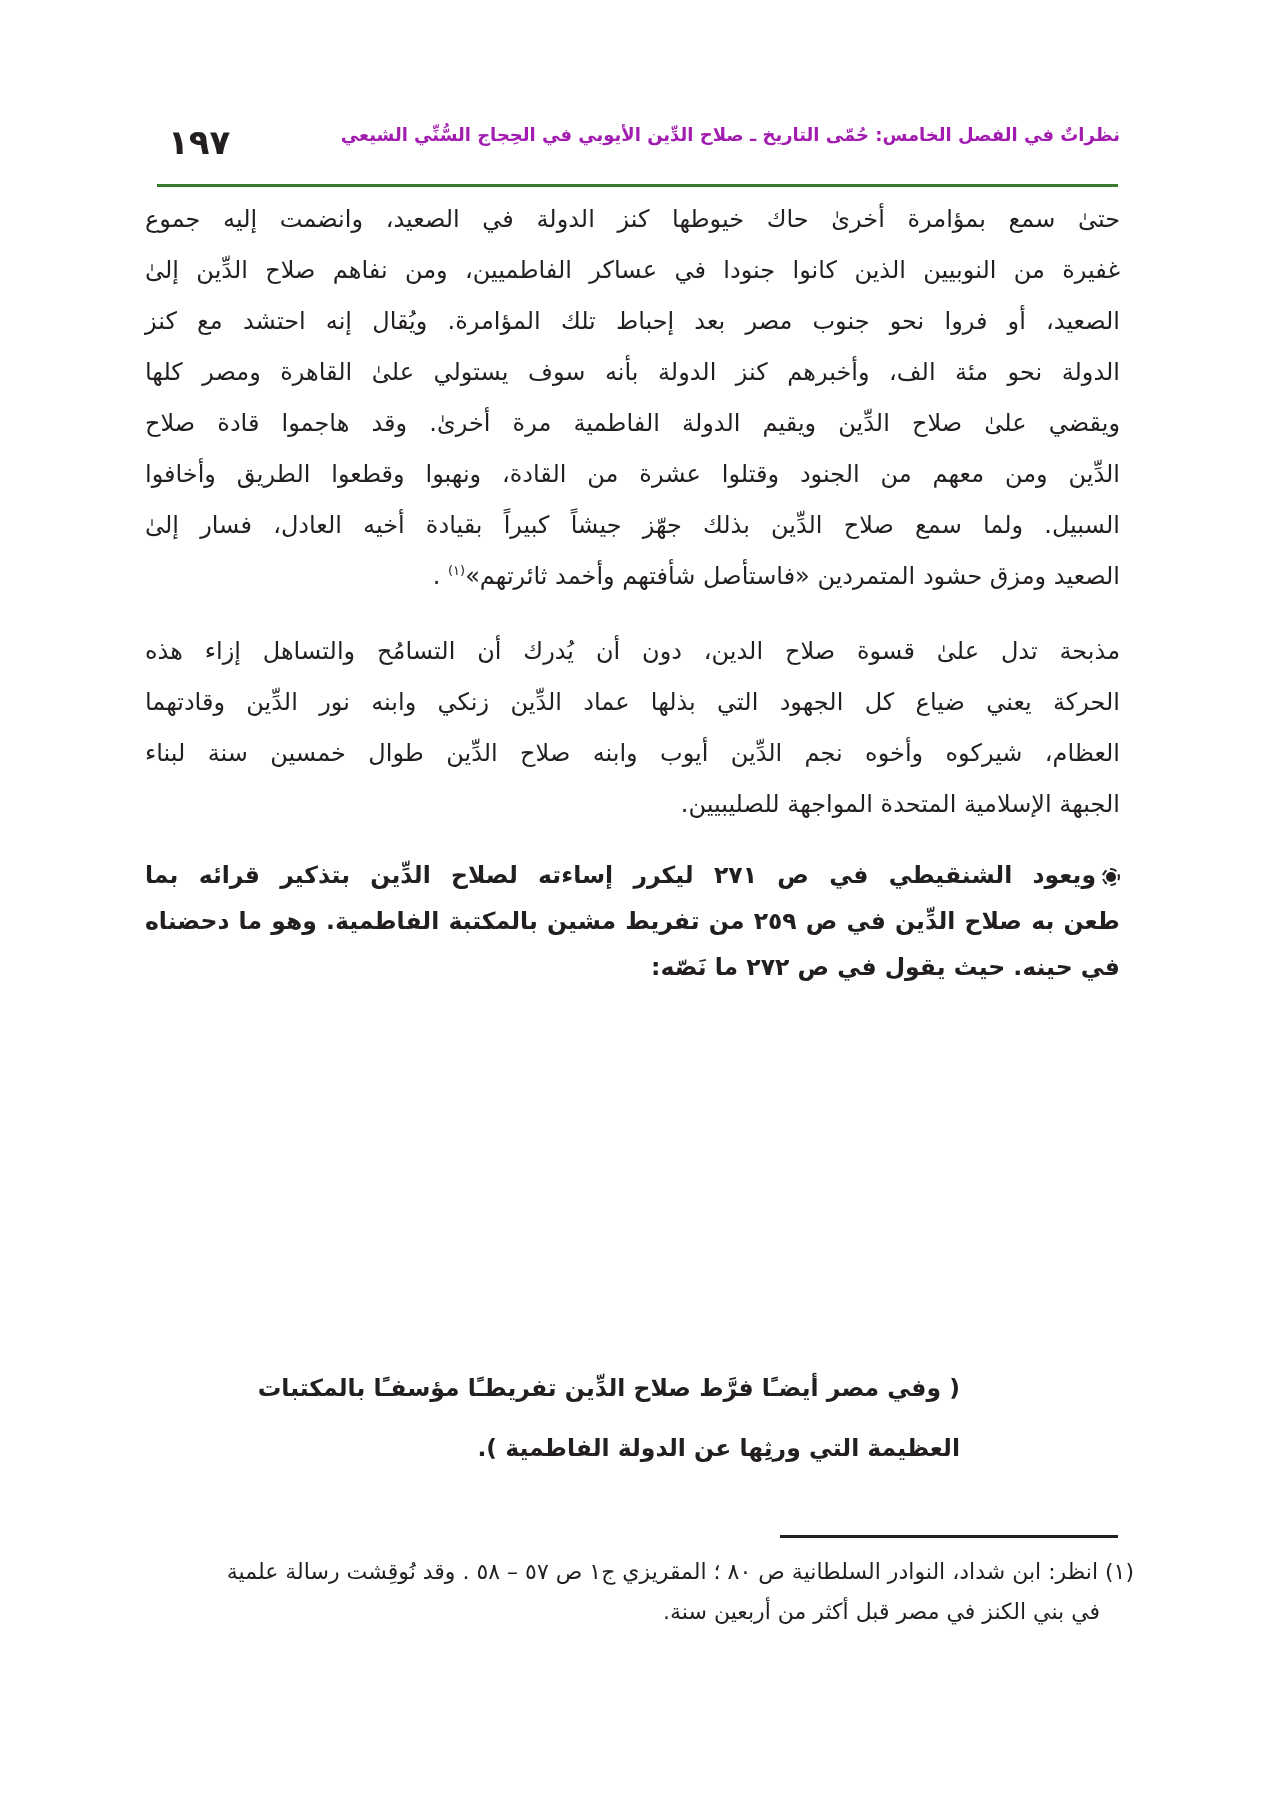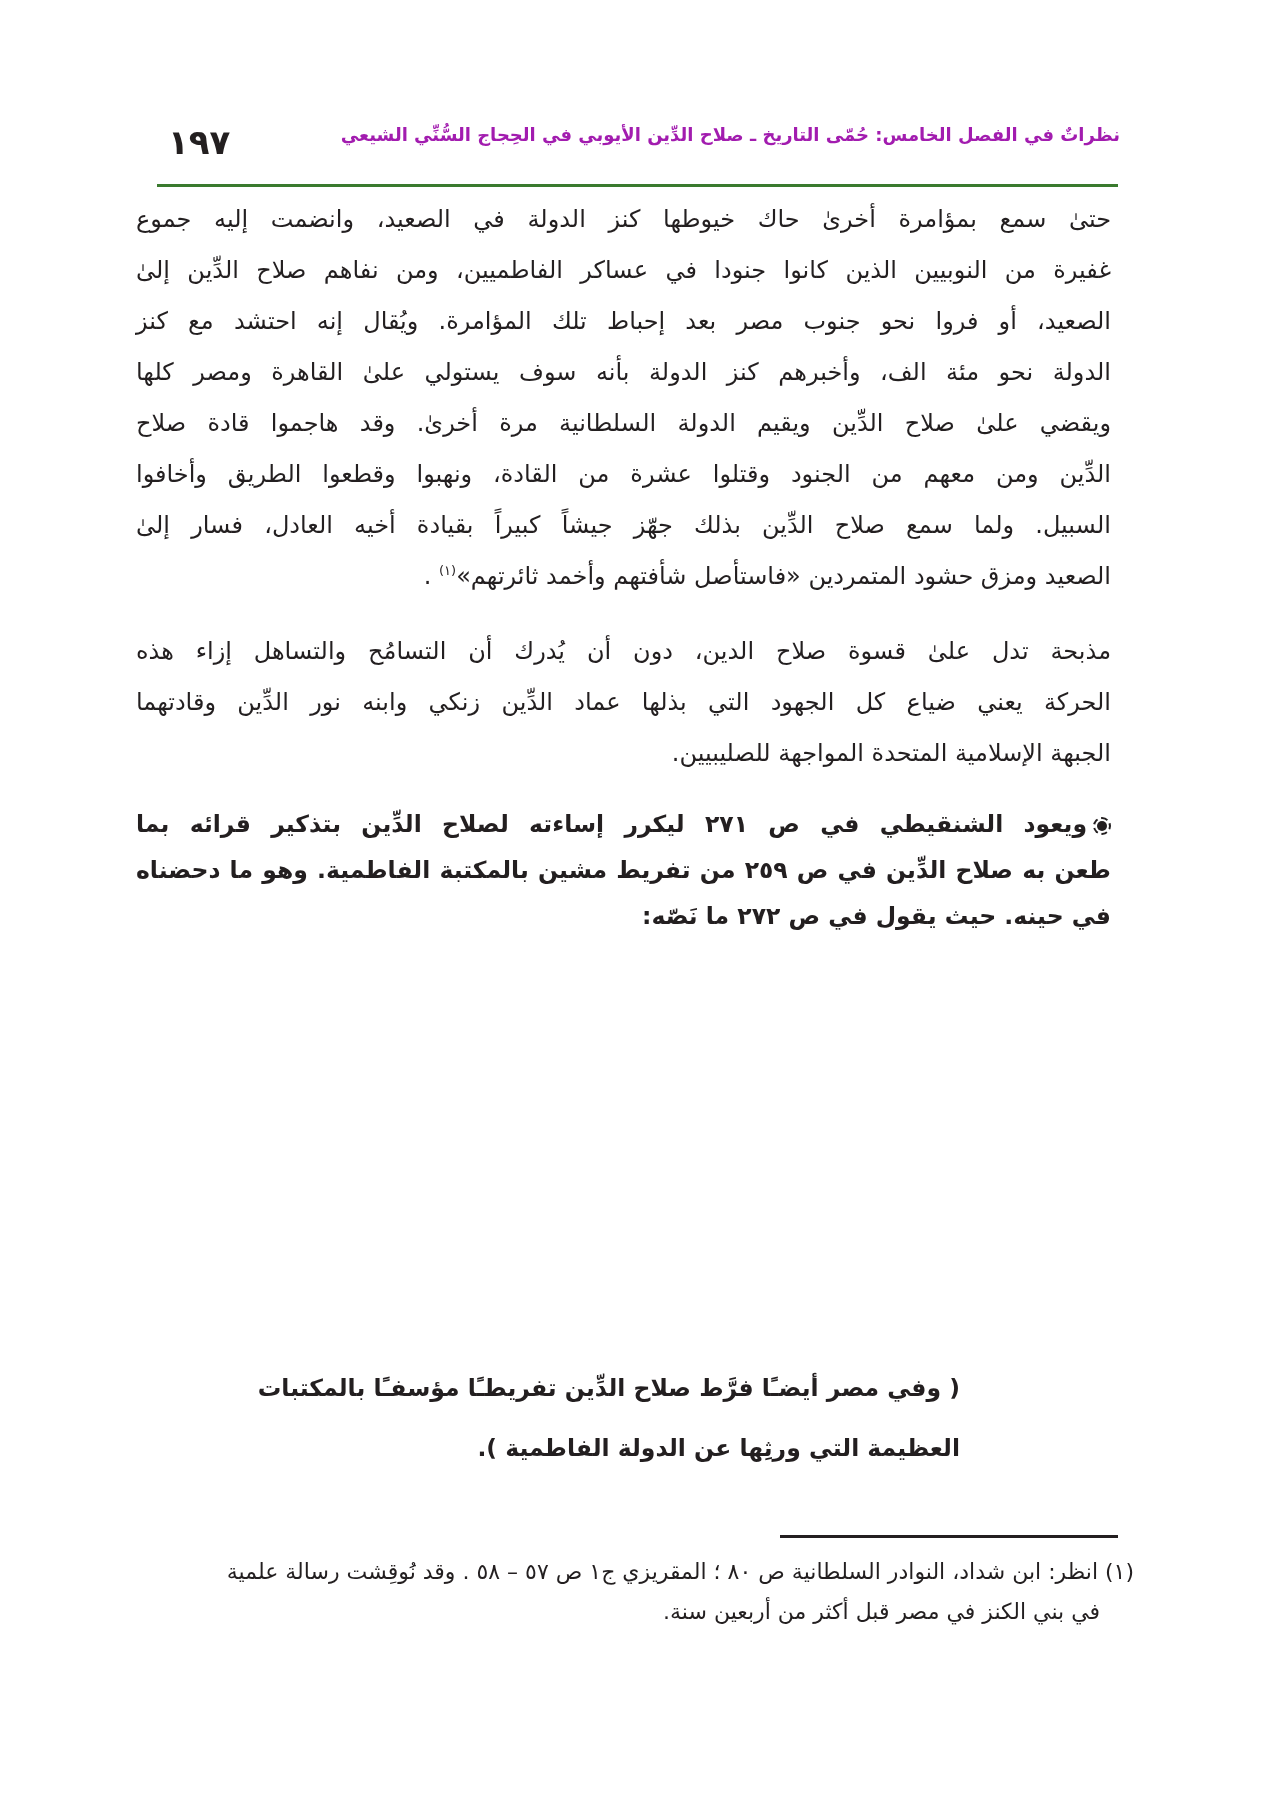--- a/index.html
+++ b/index.html
@@ -53,21 +53,21 @@
       top: 184px;
       left: 157px;
       width: 961px;
       height: 3px;
       background: #3a7a2e;
     }
     
     .body-text {
       position: absolute;
       top: 190px;
-      left: 136px;
+      left: 145px;
       width: 975px;
       direction: rtl;
       text-align: justify;
       text-align-last: right;
     }
     .para {
       margin: 0;
       font-size: 24px;
       line-height: 51px;
       text-align: justify;
@@ -157,29 +157,30 @@
   </div>
   <div class="header-rule"></div>
 
   <div class="body-text">
 
     <p class="para para-1">
       <span class="line">حتىٰ سمع بمؤامرة أخرىٰ حاك خيوطها كنز الدولة في الصعيد، وانضمت إليه جموع</span>
       <span class="line">غفيرة من النوبيين الذين كانوا جنودا في عساكر الفاطميين، ومن نفاهم صلاح الدِّين إلىٰ</span>
       <span class="line">الصعيد، أو فروا نحو جنوب مصر بعد إحباط تلك المؤامرة. ويُقال إنه احتشد مع كنز</span>
       <span class="line">الدولة نحو مئة الف، وأخبرهم كنز الدولة بأنه سوف يستولي علىٰ القاهرة ومصر كلها</span>
-      <span class="line">ويقضي علىٰ صلاح الدِّين ويقيم الدولة السلطانية مرة أخرىٰ. وقد هاجموا قادة صلاح</span>
+      <span class="line">ويقضي علىٰ صلاح الدِّين ويقيم الدولة الفاطمية مرة أخرىٰ. وقد هاجموا قادة صلاح</span>
       <span class="line">الدِّين ومن معهم من الجنود وقتلوا عشرة من القادة، ونهبوا وقطعوا الطريق وأخافوا</span>
       <span class="line">السبيل. ولما سمع صلاح الدِّين بذلك جهّز جيشاً كبيراً بقيادة أخيه العادل، فسار إلىٰ</span>
       <span class="line last"><span>الصعيد ومزق حشود المتمردين «فاستأصل شأفتهم وأخمد ثائرتهم»</span><span class="sup">(١)</span><span> .</span></span>
     </p>
 
     <p class="para para-2">
       <span class="line">مذبحة تدل علىٰ قسوة صلاح الدين، دون أن يُدرك أن التسامُح والتساهل إزاء هذه</span>
       <span class="line">الحركة يعني ضياع كل الجهود التي بذلها عماد الدِّين زنكي وابنه نور الدِّين وقادتهما</span>
+      <span class="line">العظام، شيركوه وأخوه نجم الدِّين أيوب وابنه صلاح الدِّين طوال خمسين سنة لبناء</span>
       <span class="line last">الجبهة الإسلامية المتحدة المواجهة للصليبيين.</span>
     </p>
 
     <p class="para para-bold">
       <span class="line"><span class="bullet-icon"></span><span>ويعود الشنقيطي في ص ٢٧١ ليكرر إساءته لصلاح الدِّين بتذكير قرائه بما</span></span>
       <span class="line">طعن به صلاح الدِّين في ص ٢٥٩ من تفريط مشين بالمكتبة الفاطمية. وهو ما دحضناه</span>
       <span class="line last">في حينه. حيث يقول في ص ٢٧٢ ما نَصّه:</span>
     </p>
   </div>
 

